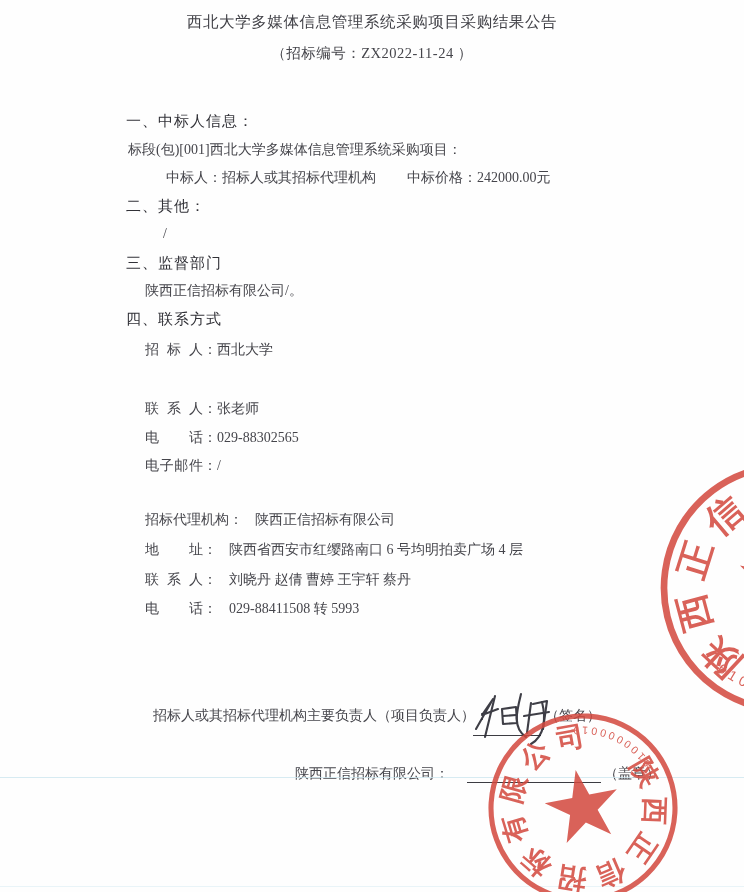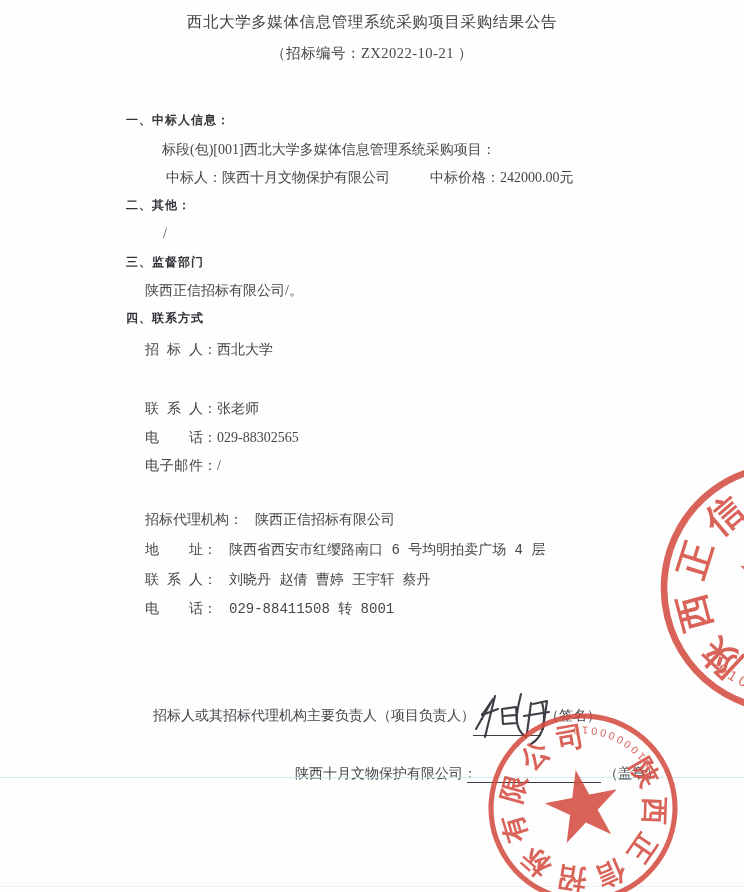--- a/index.html
+++ b/index.html
@@ -8,43 +8,43 @@
     width:744px;height:892px;
     background:#fefefe;
     overflow:hidden;
     font-family:"Liberation Serif", serif;
     color:#3f3f45;
   }
   .abs{position:absolute;white-space:nowrap;}
   .center{left:0;width:744px;text-align:center;}
   .doc-title{top:12px;font-size:15.5px;letter-spacing:0.6px;color:#414147;font-weight:500;}
   .doc-sub{top:44px;font-size:14.5px;color:#45454b;letter-spacing:0.5px;}
-  .h{font-size:12px;font-weight:bold;color:#313137;letter-spacing:1px;}
+  .h{font-size:15px;font-weight:normal;color:#313137;letter-spacing:1px;}
   .body-t{font-size:14px;color:#45454b;}
   .lbl{display:inline-block;min-width:58px;white-space:nowrap;text-align:justify;text-align-last:justify;}
   .val1{margin-left:0;}
-  .val2{margin-left:12px;font-family:Liberation Mono, monospace;}
+  .val2{margin-left:12px;}
   .sig-underline,.seal-underline{position:absolute;height:1px;background:#3c3c42;}
   .scanline{position:absolute;left:0;width:744px;height:1px;pointer-events:none;}
   .overlay{position:absolute;left:0;top:0;width:744px;height:892px;pointer-events:none;}
 </style>
 </head>
 <body>
 
 <div class="page">
 
   <div class="abs center doc-title">西北大学多媒体信息管理系统采购项目采购结果公告</div>
-  <div class="abs center doc-sub">（招标编号：ZX2022-10-21 ）</div>
+  <div class="abs center doc-sub">（招标编号：ZX2022-11-24 ）</div>
 
   <div class="abs h" style="left:126px;top:112px;">一、中标人信息：</div>
-  <div class="abs body-t" style="left:162px;top:141px;">标段(包)[001]西北大学多媒体信息管理系统采购项目：</div>
+  <div class="abs body-t" style="left:128px;top:141px;">标段(包)[001]西北大学多媒体信息管理系统采购项目：</div>
   <div class="abs body-t" style="left:166px;top:169px;">
-    <span>中标人：</span><span>陕西十月文物保护有限公司</span>
+    <span>中标人：</span><span>招标人或其招标代理机构</span>
   </div>
-  <div class="abs body-t" style="left:407px;top:169px;margin-left:23px;">
+  <div class="abs body-t" style="left:407px;top:169px;">
     <span>中标价格：</span><span>242000.00元</span>
   </div>
 
   <div class="abs h" style="left:126px;top:197px;">二、其他：</div>
   <div class="abs body-t" style="left:163px;top:226px;">/</div>
 
   <div class="abs h" style="left:126px;top:254px;">三、监督部门</div>
   <div class="abs body-t" style="left:145px;top:282px;">陕西正信招标有限公司/。</div>
 
   <div class="abs h" style="left:126px;top:310px;">四、联系方式</div>
@@ -65,28 +65,28 @@
   <div class="abs body-t" style="left:145px;top:511px;">
     <span class="lbl">招标代理机构</span><span>：</span><span class="val2">陕西正信招标有限公司</span>
   </div>
   <div class="abs body-t" style="left:145px;top:541px;">
     <span class="lbl">地址</span><span>：</span><span class="val2">陕西省西安市红缨路南口 6 号均明拍卖广场 4 层</span>
   </div>
   <div class="abs body-t" style="left:145px;top:571px;">
     <span class="lbl">联系人</span><span>：</span><span class="val2">刘晓丹 赵倩 曹婷 王宇轩 蔡丹</span>
   </div>
   <div class="abs body-t" style="left:145px;top:600px;">
-    <span class="lbl">电话</span><span>：</span><span class="val2">029-88411508 转 8001</span>
+    <span class="lbl">电话</span><span>：</span><span class="val2">029-88411508 转 5993</span>
   </div>
 
   <div class="abs body-t" style="left:153px;top:707px;">招标人或其招标代理机构主要负责人（项目负责人）：</div>
   <div class="sig-underline" style="left:473px;top:735px;width:68px;"></div>
   <div class="abs body-t" style="left:545px;top:707px;">（签名）</div>
 
-  <div class="abs body-t" style="left:295px;top:765px;">陕西十月文物保护有限公司：</div>
+  <div class="abs body-t" style="left:295px;top:765px;">陕西正信招标有限公司：</div>
   <div class="seal-underline" style="left:467px;top:782px;width:134px;"></div>
   <div class="abs body-t" style="left:604px;top:765px;">（盖章）</div>
 
   <div class="scanline" style="top:777px;background:#c9e4ee;opacity:.75;"></div>
   <div class="scanline" style="top:886px;background:#d7ebf2;opacity:.55;"></div>
 
   <svg class="overlay" viewBox="0 0 744 892" aria-hidden="true">
     <g fill="none" stroke="#2a2a33" stroke-width="2.1" stroke-linecap="round" stroke-linejoin="round" opacity="0.9">
       <path d="M476,729 L493,699 L482,715 L498,709"></path>
       <path d="M495,696 L485,737"></path>

